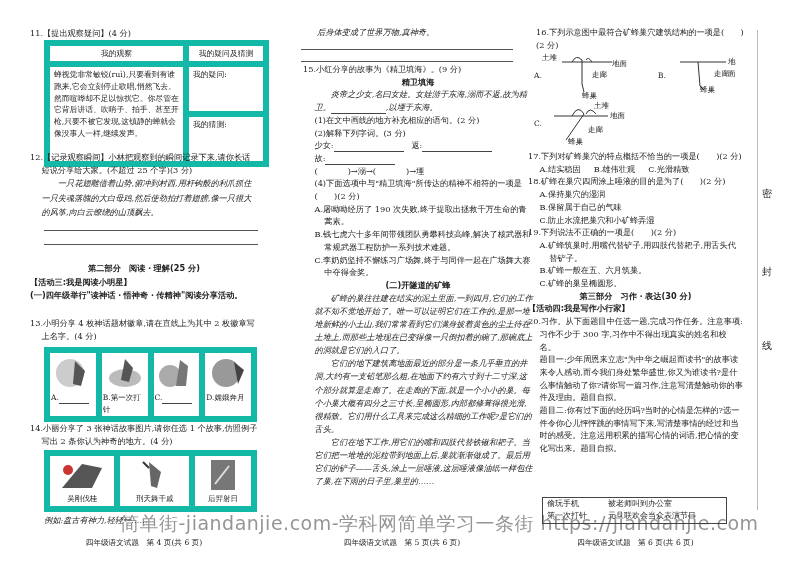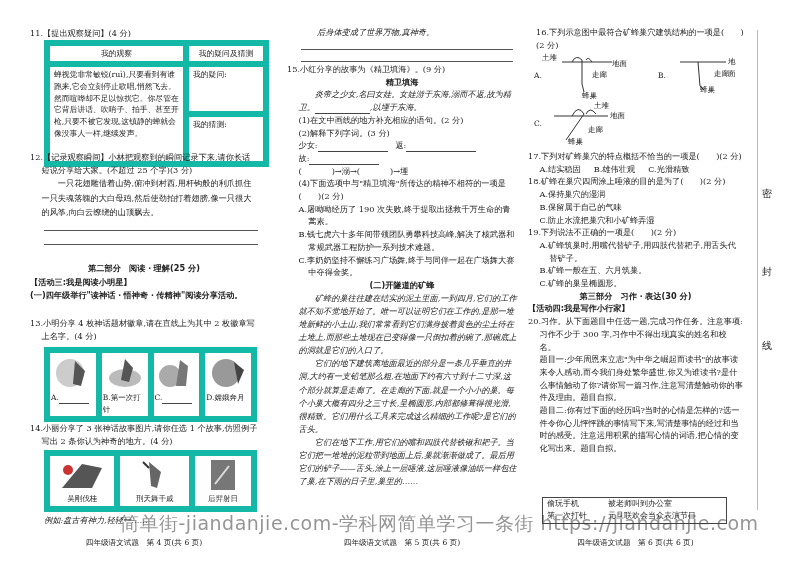--- a/index.html
+++ b/index.html
@@ -52,21 +52,21 @@
       </tr>
       <tr>
         <td style="height:40px;"><span>我的猜测:</span></td>
       </tr>
     </tbody>
       </table>
   </div>
 
   <div class="abs" style="top:151px;left:0;width:228px;">
     <p class="q" style="padding-left:1.4em;text-indent:-1.4em;">12.【记录观察瞬间】小林把观察到的瞬间记录下来,请你长话短说分享给大家。(不超过 25 个字)(3 分)</p>
-    <p class="q indent pad" style="line-height:1.75;">一只花翅雕借着山势,俯冲到村西,用杆钩般的利爪抓住一只失魂落魄的大白母鸡,然后使劲拍打着翅膀,像一只很大的风筝,向白云缭绕的山顶飘去。</p>
+    <p class="q indent pad" style="font-style:italic;line-height:1.75;">一只花翅雕借着山势,俯冲到村西,用杆钩般的利爪抓住一只失魂落魄的大白母鸡,然后使劲拍打着翅膀,像一只很大的风筝,向白云缭绕的山顶飘去。</p>
     <div class="line" style="margin:10px 0 0 14px;"></div>
     <div class="line" style="margin:12px 0 0 14px;"></div>
   </div>
 
   <div class="abs section-title" style="top:262px;left:0;width:228px;">第二部分　阅读・理解(25 分)</div>
   <div class="abs bold" style="top:276px;left:0;">【活动三:我是阅读小明星】</div>
   <div class="abs bold" style="top:289px;left:0;width:228px;">(一)四年级举行"读神话・悟神奇・传精神"阅读分享活动。</div>
 
   <div class="abs" style="top:317px;left:0;width:228px;">
     <p class="q" style="padding-left:1.4em;text-indent:-1.4em;">13.小明分享 4 枚神话题材徽章,请在直线上为其中 2 枚徽章写上名字。(4 分)</p>
@@ -153,21 +153,21 @@
   <div class="abs" style="top:514px;left:14px;font-style:italic;">例如:盘古有神力,轻轻一……</div>
 
   <div class="footer">四年级语文试题　第 4 页(共 6 页)</div>
 </div>
 
 <div class="page col2">
   <div class="abs" style="top:26px;left:30px;font-style:italic;">后身体变成了世界万物,真神奇。</div>
   <div class="line abs" style="top:48px;left:14px;width:212px;"></div>
   <div class="line abs" style="top:60px;left:14px;width:212px;"></div>
 
-  <div class="abs" style="top:63px;left:0;width:230px;">
+  <div class="abs" style="top:63px;left:16px;width:230px;">
     <p class="q">15.小红分享的故事为《精卫填海》。(9 分)</p>
     <p class="q section-title">精卫填海</p>
     <p class="q indent pad" style="font-style:italic;">
       <span>炎帝之少女,名曰女娃。女娃游于东海,溺而不返,故为精卫。</span><span class="blank" style="width:55px;"></span><span>,以堙于东海。</span>
     </p>
     <p class="q pad">(1)在文中画线的地方补充相应的语句。(2 分)</p>
     <p class="q pad">(2)解释下列字词。(3 分)</p>
     <p class="q pad">
       <span>少女:</span><span class="blank" style="width:70px;"></span>
       &nbsp;&nbsp;<span>返:</span><span class="blank" style="width:70px;"></span>

